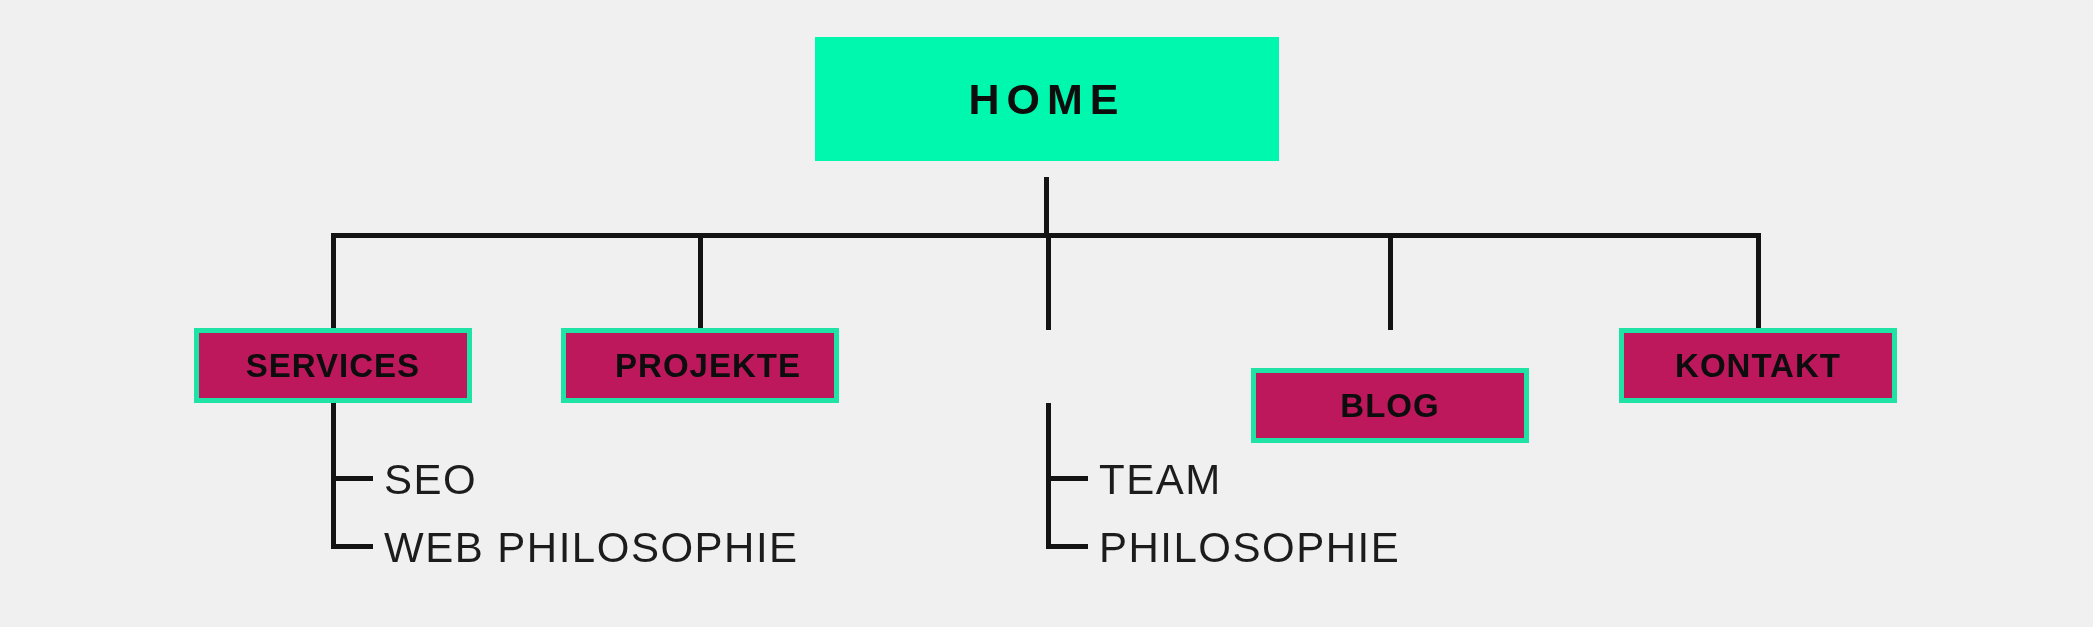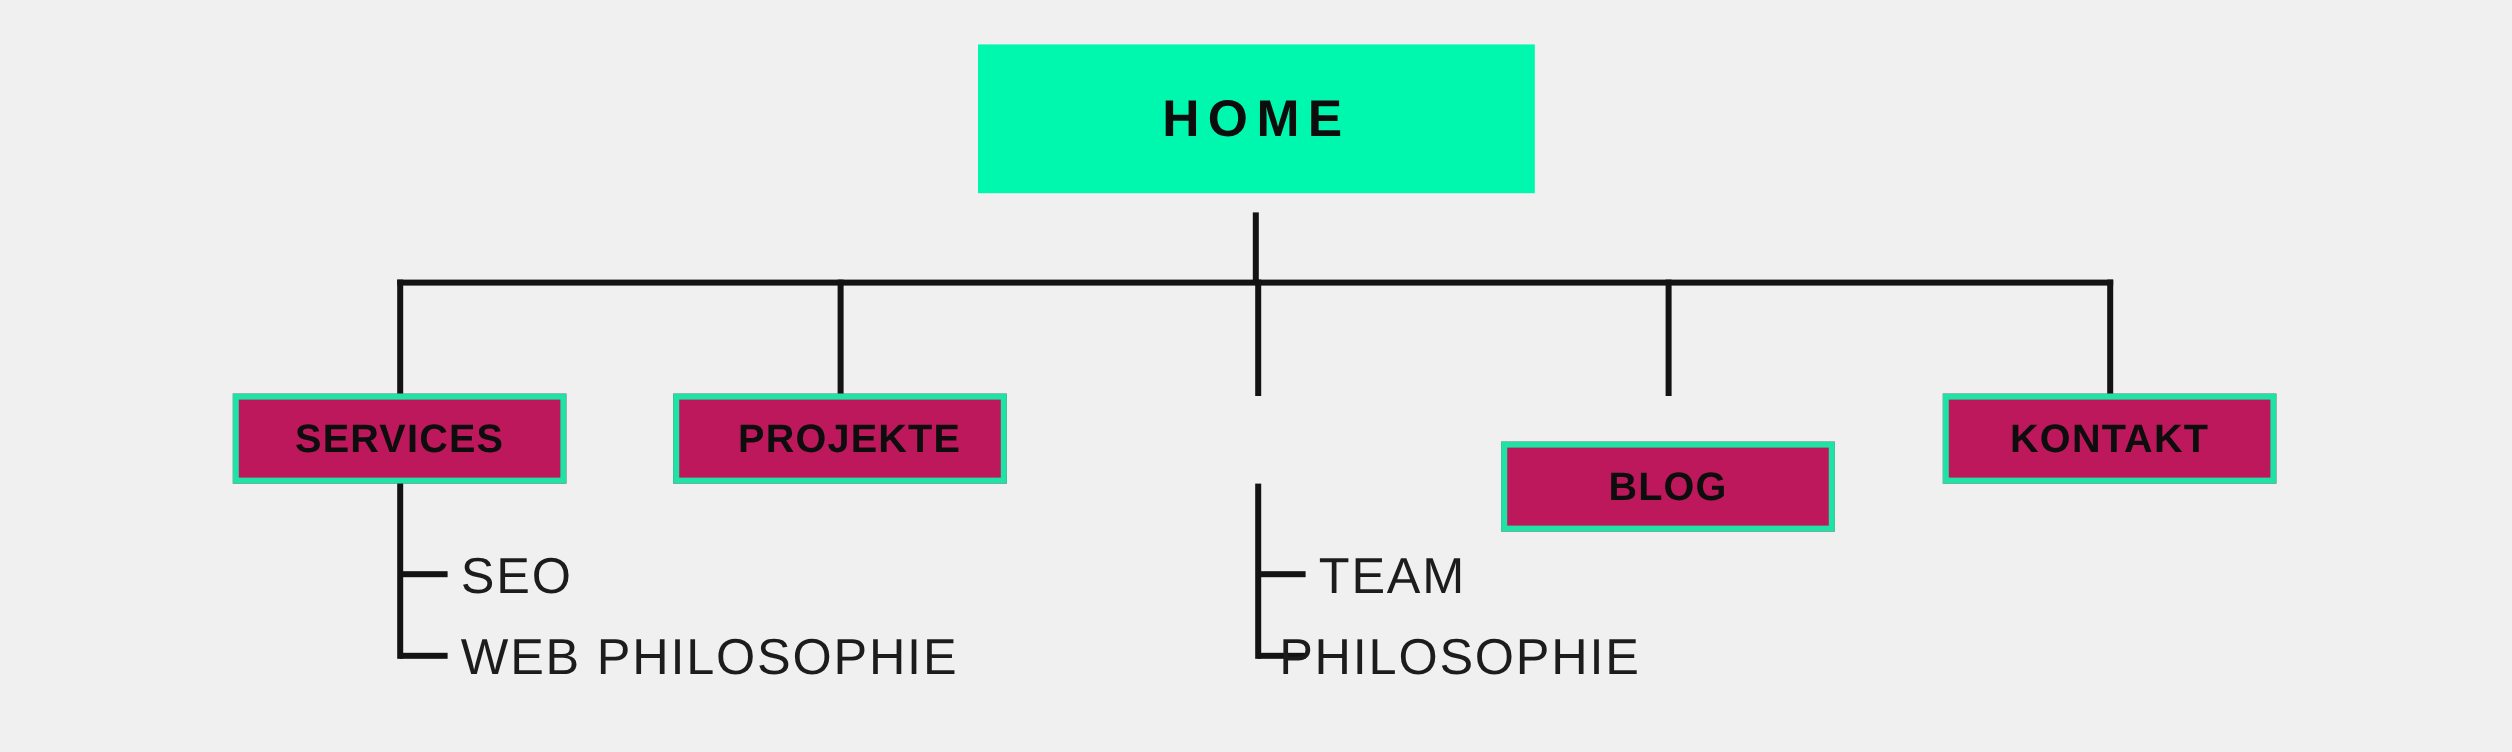--- a/index.html
+++ b/index.html
@@ -87,21 +87,21 @@
     transform: translateY(-50%);
     font-size: 42px;
     font-weight: 400;
     letter-spacing: 1.5px;
     color: #1c1c1c;
     white-space: nowrap;
   }
   .sub-seo    { left: 384px;  top: 480px; }
   .sub-webdev { left: 384px;  top: 548px; }
   .sub-team   { left: 1099px; top: 480px; }
-  .sub-philo  { left: 1066px; top: 548px; }
+  .sub-philo  { left: 1099px; top: 548px; }
 </style>
 </head>
 <body>
 
 <div class="canvas">
 
   <div class="line stem"></div>
   <div class="line hbar"></div>
   <div class="line drop drop-0"></div>
   <div class="line drop drop-1"></div>

